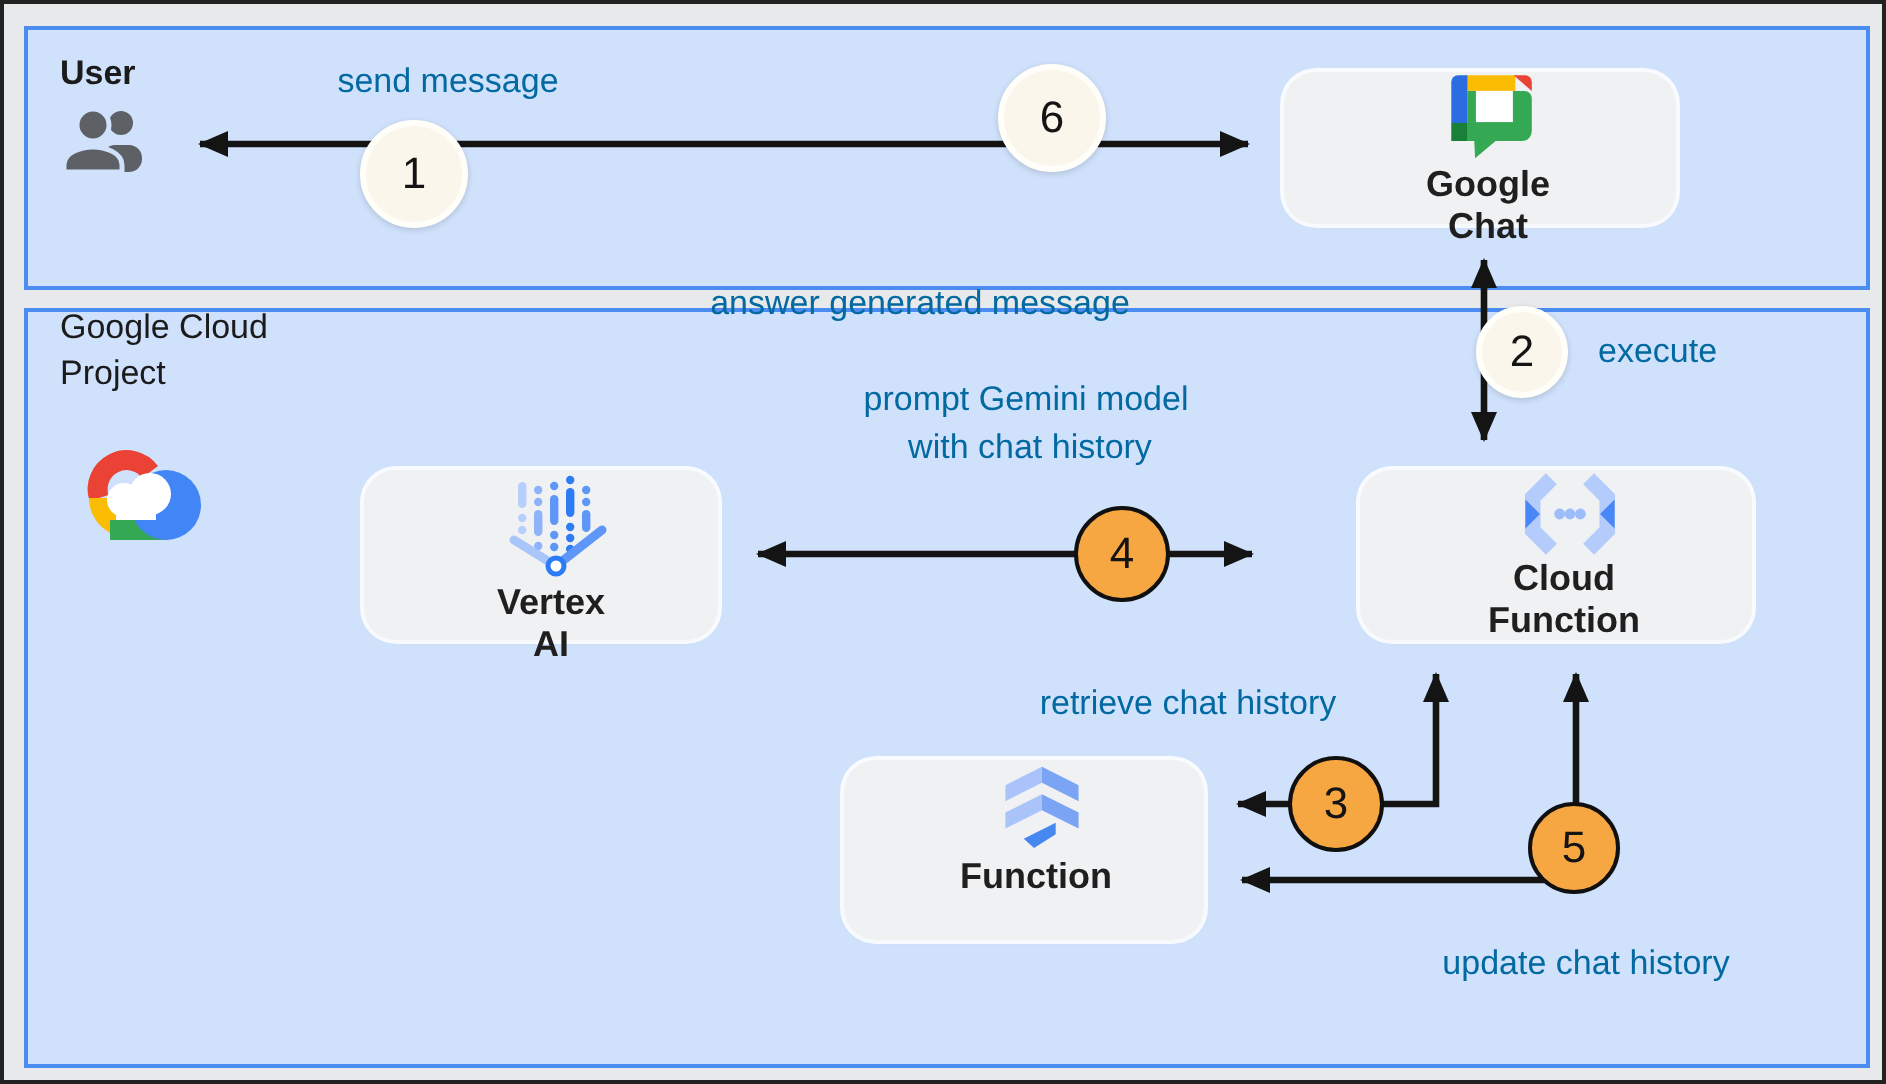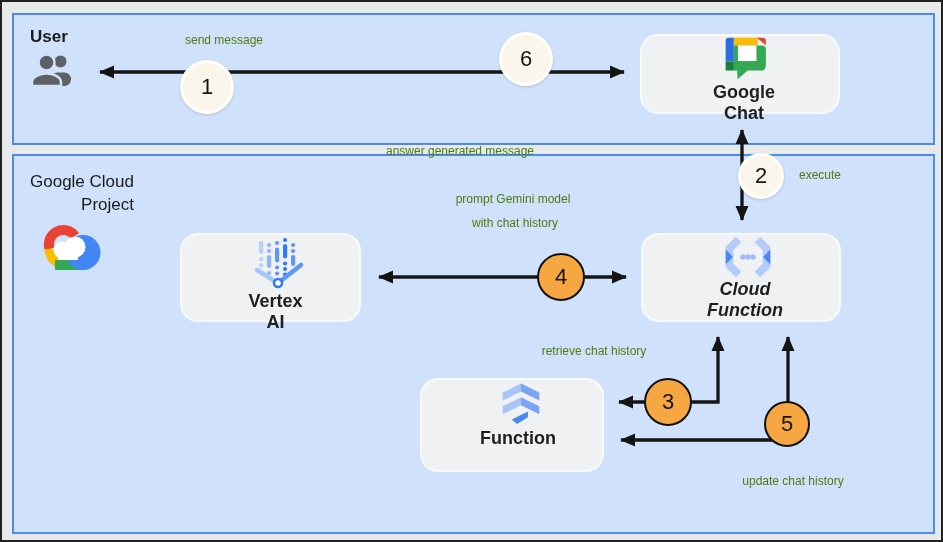--- a/index.html
+++ b/index.html
@@ -52,37 +52,37 @@
     background:var(--badge_white_fill,#faf6ec);
     border:3px solid #fffef8;
     box-shadow:0 1px 3px rgba(0,0,0,.15);
   }
   .badge.orange{
     background:var(--badge_orange_fill,#f7a742);
     border:2.5px solid #101010;
   }
   .elabel{
     position:absolute;z-index:2;
-    font-size:12px;line-height:21px;font-weight:500;
-    white-space:nowrap;color:#4d7c0f;
+    font-size:17px;line-height:21px;font-weight:500;
+    white-space:nowrap;color:#0369a1;
   }
   .elabel.center{transform:translateX(-50%);}
   .elabel.bold{font-weight:400;}
 </style>
 </head>
 <body>
 
 <div class="canvas">
 
   <div class="lane" style="left:10px;top:11px;width:923px;height:132px;"></div>
   <div class="lane" style="left:10px;top:152px;width:923px;height:380px;"></div>
 
   <div class="lane-title" style="left:28px;top:23px;font-weight:bold;">User</div>
 
-  <div class="lane-title" style="left:28px;top:168px;text-align:right;">
+  <div class="lane-title" style="left:28px;top:150px;">
     <div>Google Cloud</div>
     <div>Project</div>
   </div>
 
   <span style="position:absolute;left:26px;top:50px;z-index:2;">
     <svg width="50" height="38" viewBox="0 0 48 38">
       <circle cx="31.5" cy="9.5" r="6" fill="#5d6064"></circle>
       <rect x="22" y="20.5" width="20" height="13.5" rx="6.5" fill="#5d6064"></rect>
       <circle cx="17.5" cy="10.5" r="8" fill="#5d6064" stroke="#cfe1fb" stroke-width="2.5"></circle>
       <path d="M3,34 v-3.5 C3,24 12,21.5 17.5,21.5 c5.5,0 14.5,2.5 14.5,9 V34 Z" fill="#5d6064" stroke="#cfe1fb" stroke-width="2.5"></path>
@@ -167,21 +167,21 @@
         <path d="M27,48 L50,30" stroke="#5e97f7" stroke-width="4.5" stroke-linecap="round" fill="none"></path>
         <circle cx="27" cy="48" r="4" fill="#fff" stroke="#2e7cf5" stroke-width="2.5"></circle>
       </svg>
     </span>
     <span class="ntitle">
       <span style="display:block">Vertex</span>
       <span style="display:block">AI</span>
     </span>
   </div>
 
-  <div class="node" style="left:641px;top:233px;width:196px;height:85px;padding-left:14px;font-style:italic;">
+  <div class="node" style="left:678px;top:233px;width:196px;height:85px;padding-left:14px;">
     <span class="icon">
       <svg width="58" height="44" viewBox="0 0 56 42">
         <path d="M19,4 L10,13 V29 L19,38" fill="none" stroke="#b3ccfb" stroke-width="7.5"></path>
         <polygon points="6.5,14 6.5,28 13.5,21" fill="#4887f5"></polygon>
         <path d="M37,4 L46,13 V29 L37,38" fill="none" stroke="#b3ccfb" stroke-width="7.5"></path>
         <polygon points="49.5,14 49.5,28 42.5,21" fill="#4887f5"></polygon>
         <circle cx="23" cy="21" r="2.6" fill="#9cbdf9"></circle>
         <circle cx="28" cy="21" r="2.6" fill="#9cbdf9"></circle>
         <circle cx="33" cy="21" r="2.6" fill="#9cbdf9"></circle>
       </svg>

